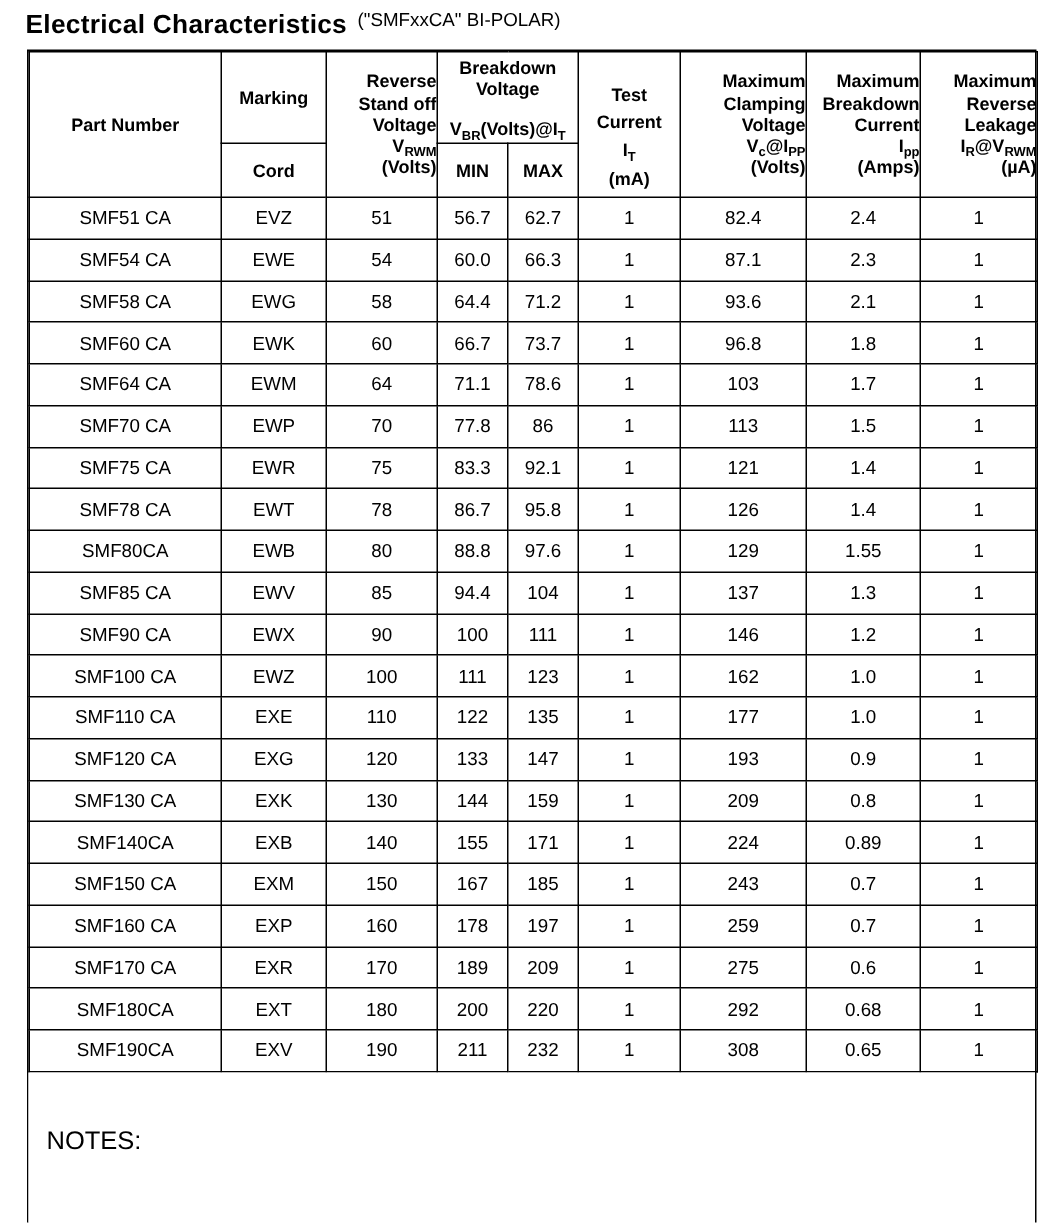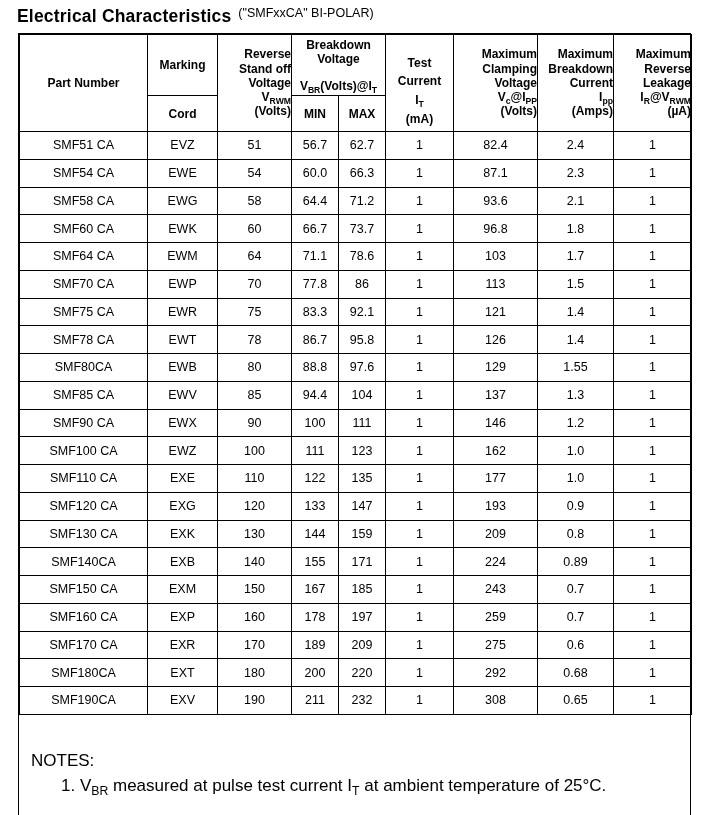--- a/index.html
+++ b/index.html
@@ -389,15 +389,14 @@
     <td>1</td>
     <td>308</td>
     <td>0.65</td>
     <td>1</td>
   </tr>
       </tbody>
   </table>
 
   <div class="notes">
     <div class="notes-heading">NOTES:</div>
-    <div class="note-item-1">1. V<sub>BR</sub> measured at pulse test current I<sub>T</sub> at ambient temperature of 25°C.</div>
   </div>
 </div>
 
 </body></html>

